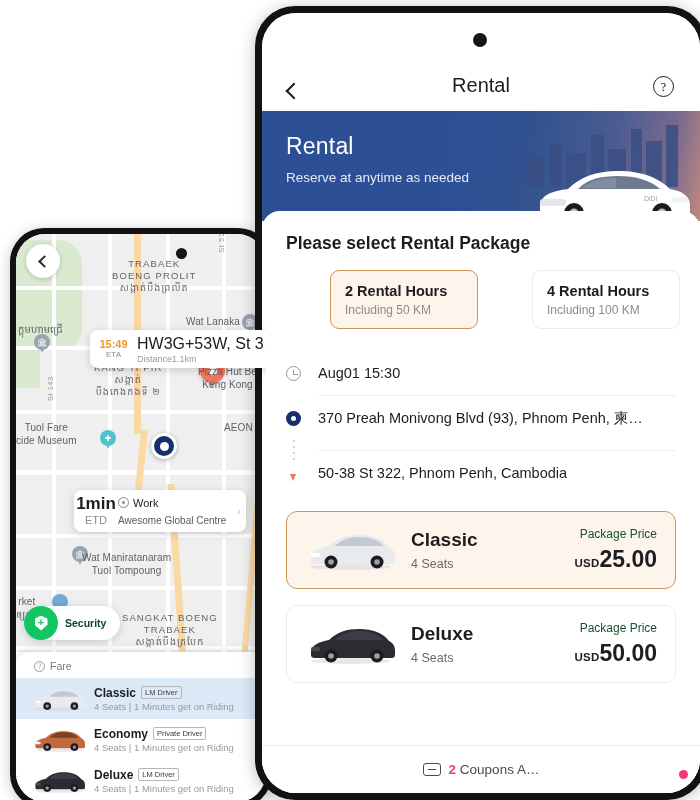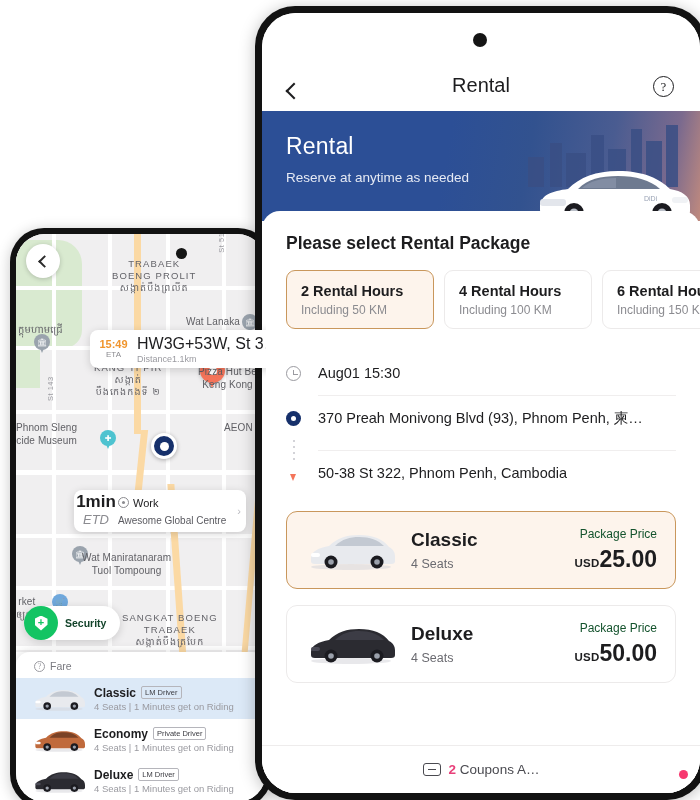--- a/index.html
+++ b/index.html
@@ -103,21 +103,21 @@
   .eta-addr { font-size:16px; color:#1d1d1f; white-space:nowrap; overflow:hidden; text-overflow:ellipsis; }
   .eta-dist { font-size:9px; color:#9a9aa0; margin-top:1px; }
 
   .work-card {
     position:absolute; left:58px; top:256px; width: 172px; height: 42px;
     background:#fff; border-radius:8px; box-shadow:0 2px 8px rgba(0,0,0,.16);
     display:flex; align-items:center; z-index: 15;
   }
   .work-etd { width:44px; text-align:center; flex:none; }
   .work-min { font-size:17px; color:#1d1d1f; font-weight:bold; line-height:1.1; }
-  .work-sub { font-size:13px; color:#8b8b90; line-height:1.3;font-style:italic; }
+  .work-sub { font-size:11px; color:#8b8b90; line-height:1.3; }
   .work-body { flex:1; min-width:0; }
   .work-title { display:flex; align-items:center; gap:4px; font-size:11px; color:#1d1d1f; }
   .work-ring { width:11px; height:11px; border:1.6px solid #8b8b90; border-radius:50%;
     display:flex; align-items:center; justify-content:center; flex:none; }
   .work-ring i { width:3px;height:3px;border-radius:50%;background:#8b8b90;display:block; }
   .work-desc { font-size:10px; color:#5a5a60; margin-top:6px; }
   .work-arrow { width:14px; flex:none; color:#b9b9bf; font-size:11px; text-align:center; }
 
   .security-pill {
     position:absolute; left:8px; top:372px; height:34px; z-index:15;
@@ -189,21 +189,21 @@
 
   .sheet { position:absolute; left:0; right:0; top:198px; bottom:0;
     background:#fff; border-radius:18px 18px 0 0; }
 
   .sec-title { font-size:17.5px; color:#1d1d1f; font-weight:bold; padding:22px 0 0 24px; }
 
   .pkg-row { display:flex; gap:10px; padding:16px 0 0 24px; overflow:hidden; }
   .pkg {
     flex:none; width:148px; height:59px; border-radius:9px;
     border:1px solid #eceaea; background:#fff;
-    display:flex; flex-direction:column; justify-content:center; padding-left:14px;
+    display:flex; flex-direction:column; justify-content:center; padding-left:14px;margin-left:44px;
   }
   .pkg.sel { border-color:#c9975c; background:#fdf4ec; }
   .pkg-h { font-size:14.5px; color:#1d1d1f; font-weight:bold; white-space:nowrap; }
   .pkg-s { font-size:12px; color:#8b8b90; margin-top:4px; white-space:nowrap; }
 
   .trip { margin:22px 24px 0; }
   .trip-row { display:flex; align-items:center; min-height:44px; }
   .trip-icon { width:32px; flex:none; display:flex; align-items:center; }
   .clock-ring { width:15px;height:15px;border:1.4px solid #9a9aa0;border-radius:50%;position:relative; }
   .clock-ring::before{content:"";position:absolute;left:6px;top:3px;width:1.3px;height:5px;background:#9a9aa0;}
@@ -359,21 +359,21 @@
             <div>BOENG PROLIT</div>
             <div>សង្កាត់បឹងព្រលីត</div>
           </div>
           <div class="mlabel place" style="left: 2px; top: 90px;">
             <div>ក្តុមហាមជ្រើ</div>
           </div>
           <div class="mlabel st" style="left: 22px; top: 150px; transform: rotate(-90deg);">
             <div>St 143</div>
           </div>
           <div class="mlabel place" style="left: 0px; top: 188px;">
-            <div>Phnom Sleng</div>
+            <div>Tuol Fare</div>
             <div>cide Museum</div>
           </div>
           <div class="mlabel cap" style="left: 78px; top: 128px;">
             <div>KANG TI PIR</div>
             <div>សង្កាត់</div>
             <div>បឹងកេងកងទី ២</div>
           </div>
           <div class="mlabel place" style="left: 170px; top: 82px;">
             <div>Wat Lanaka</div>
           </div>

